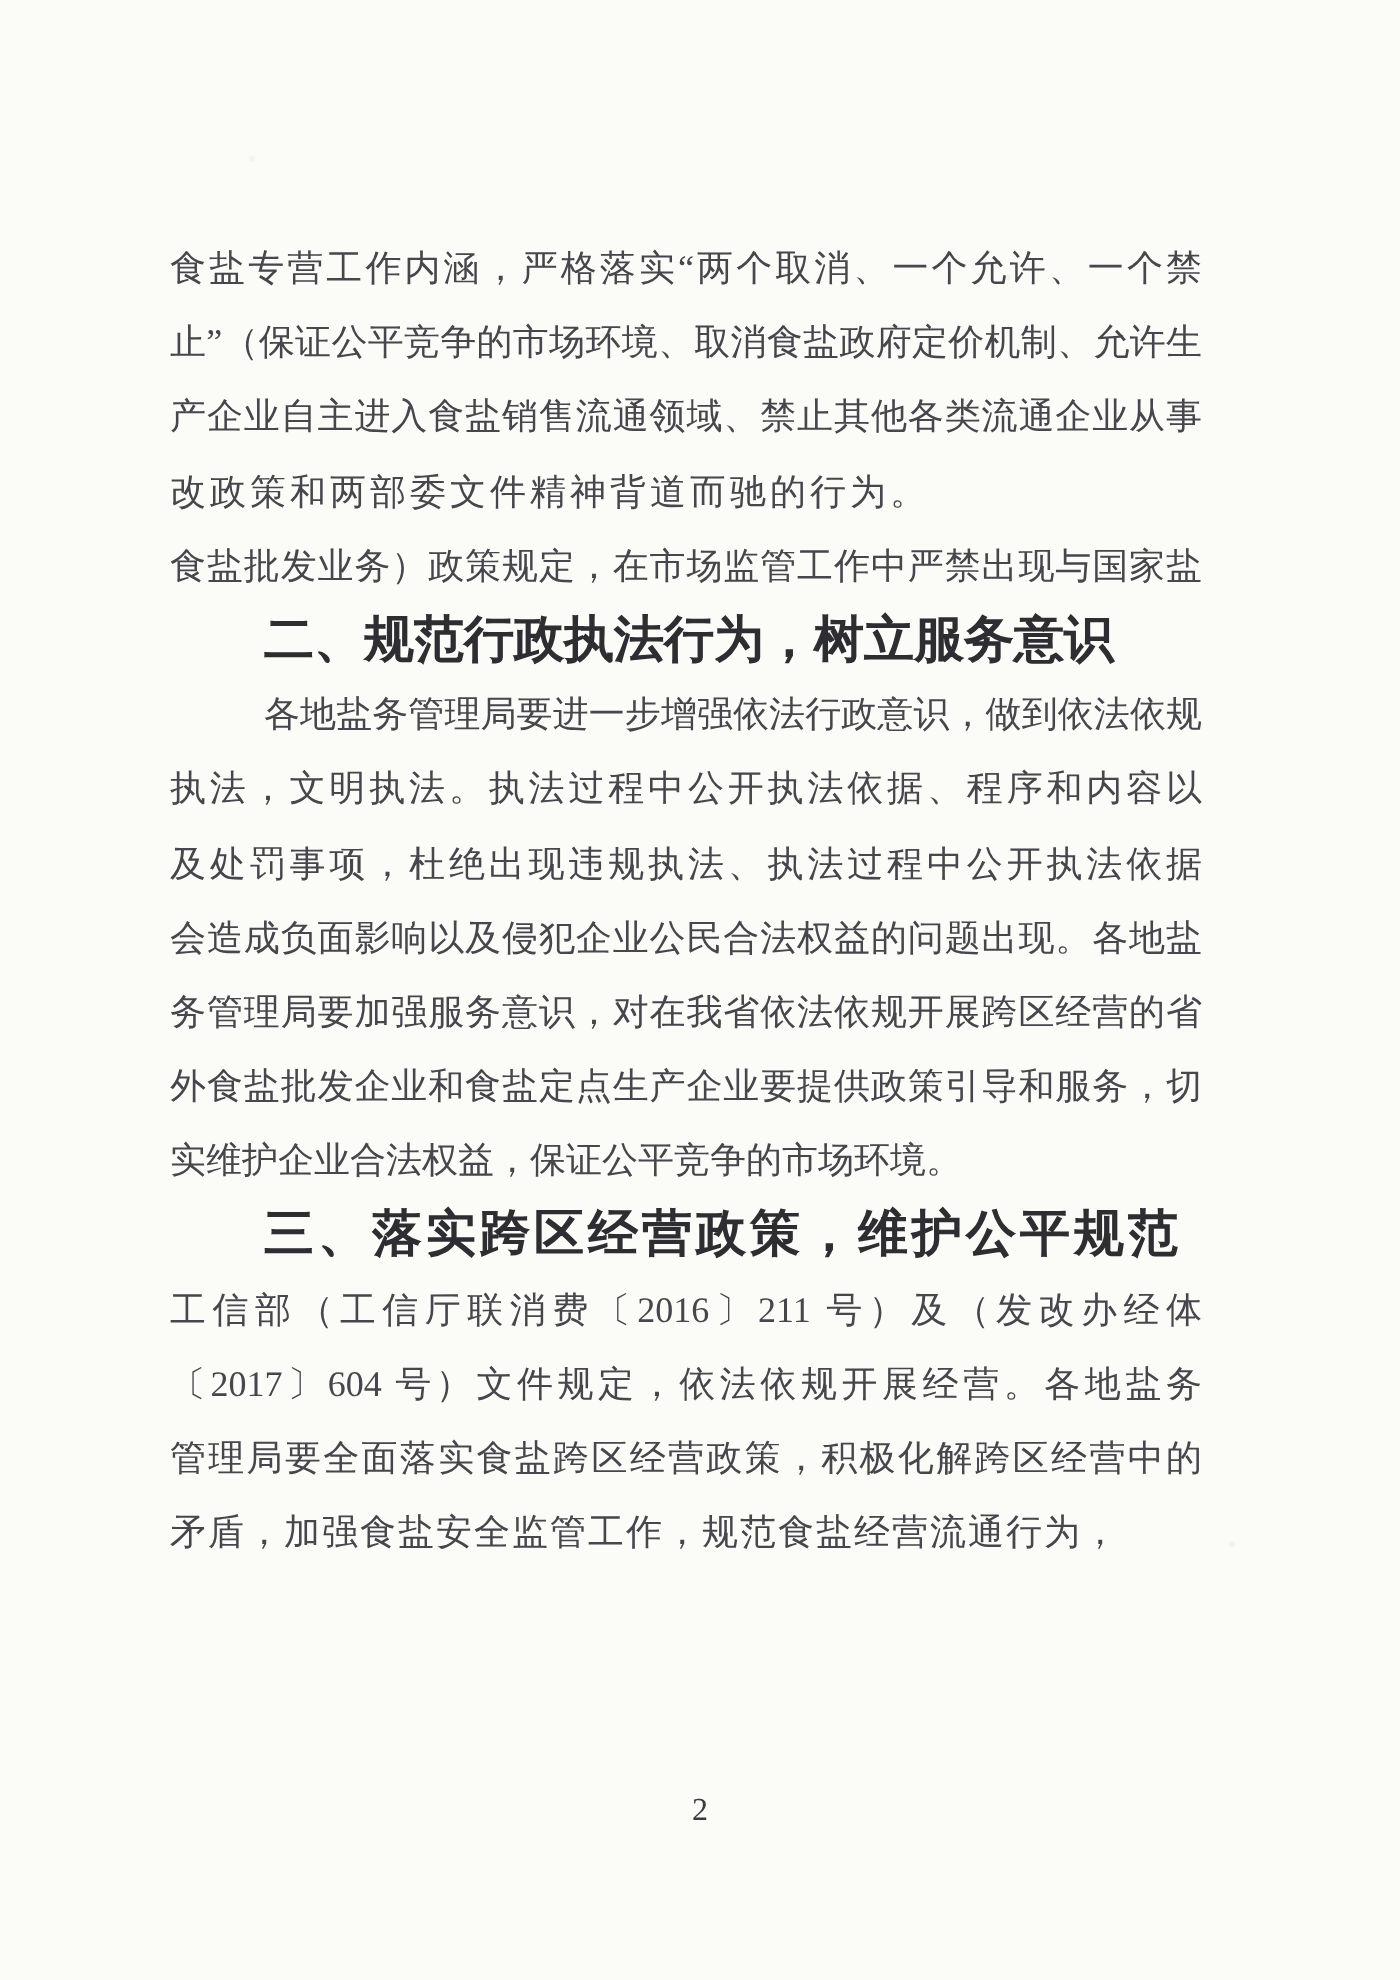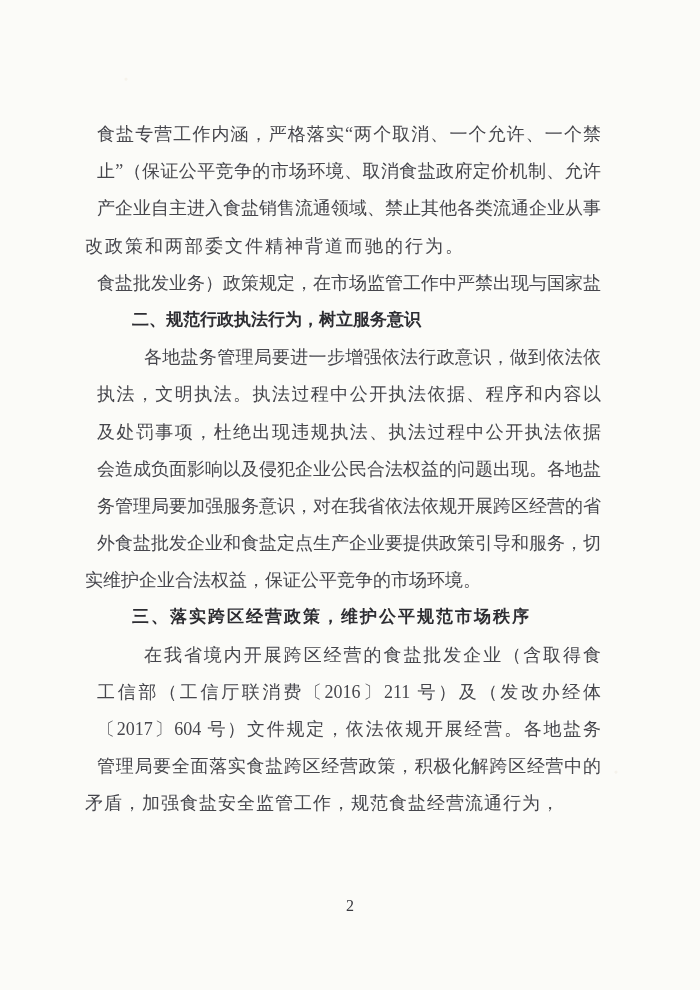--- a/index.html
+++ b/index.html
@@ -34,26 +34,25 @@
     font-size: 18px;
     line-height: 37.2px;
     height: 37.2px;
     color: #46464c;
     overflow: hidden;
   }
   .line.stretch {
     text-align: justify;
     text-align-last: justify;
     text-justify: inter-character;
-    margin-left: 12px;
   }
   .line.heading {
-    font-family: Liberation Mono, monospace;
+    font-family: Liberation Sans, sans-serif;
     font-weight: 700;
-    font-size: 17px;
+    font-size: 25px;
     color: #2d2d32;
   }
   .page-number {
     position: absolute;
     left: 0;
     right: 0;
     top: 897px;
     text-align: center;
     font-size: 16px;
     color: #3a3a40;
@@ -72,20 +71,19 @@
       <div class="line stretch" style="color: rgb(70, 70, 76);">食盐批发业务）政策规定，在市场监管工作中严禁出现与国家盐</div>
       <div class="line heading" style="text-indent: 47px; color: rgb(45, 45, 50);">二、规范行政执法行为，树立服务意识</div>
       <div class="line stretch" style="text-indent: 47px; color: rgb(70, 70, 76);">各地盐务管理局要进一步增强依法行政意识，做到依法依规</div>
       <div class="line stretch" style="color: rgb(70, 70, 76);">执法，文明执法。执法过程中公开执法依据、程序和内容以</div>
       <div class="line stretch" style="color: rgb(70, 70, 76);">及处罚事项，杜绝出现违规执法、执法过程中公开执法依据</div>
       <div class="line stretch" style="color: rgb(70, 70, 76);">会造成负面影响以及侵犯企业公民合法权益的问题出现。各地盐</div>
       <div class="line stretch" style="color: rgb(70, 70, 76);">务管理局要加强服务意识，对在我省依法依规开展跨区经营的省</div>
       <div class="line stretch" style="color: rgb(70, 70, 76);">外食盐批发企业和食盐定点生产企业要提供政策引导和服务，切</div>
       <div class="line" style="color: rgb(70, 70, 76);">实维护企业合法权益，保证公平竞争的市场环境。</div>
       <div class="line heading" style="text-indent: 47px; letter-spacing: 2px; color: rgb(45, 45, 50);">三、落实跨区经营政策，维护公平规范市场秩序</div>
-      <div class="line stretch" style="text-indent: 47px; color: rgb(70, 70, 76);">在我省境内开展跨区经营的食盐批发企业（含取得食</div>
       <div class="line stretch" style="color: rgb(70, 70, 76);">工信部（工信厅联消费〔2016〕211 号）及（发改办经体</div>
       <div class="line stretch" style="color: rgb(70, 70, 76);">〔2017〕604 号）文件规定，依法依规开展经营。各地盐务</div>
       <div class="line stretch" style="color: rgb(70, 70, 76);">管理局要全面落实食盐跨区经营政策，积极化解跨区经营中的</div>
       <div class="line" style="letter-spacing: 1px; color: rgb(70, 70, 76);">矛盾，加强食盐安全监管工作，规范食盐经营流通行为，</div>
     </div>
   <div class="page-number">2</div>
 </div>
 
 </body></html>

